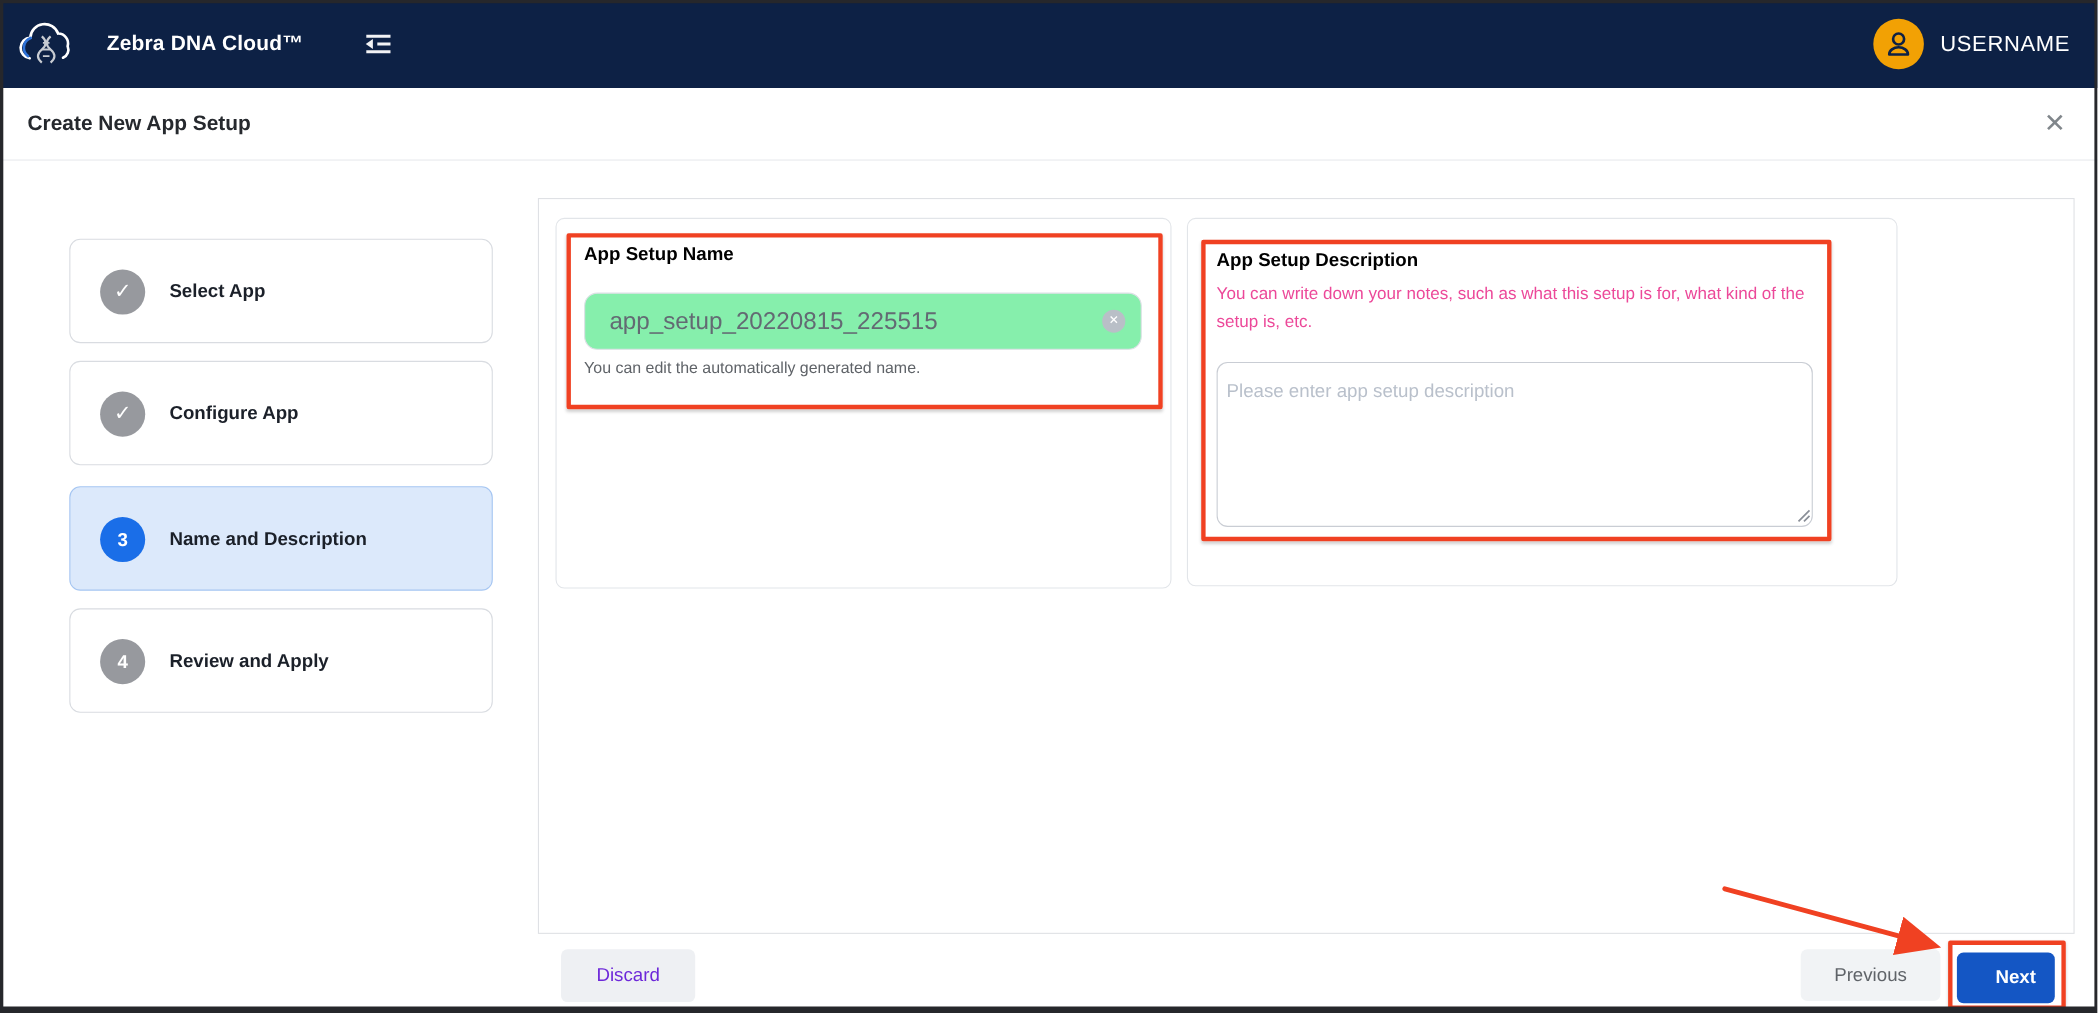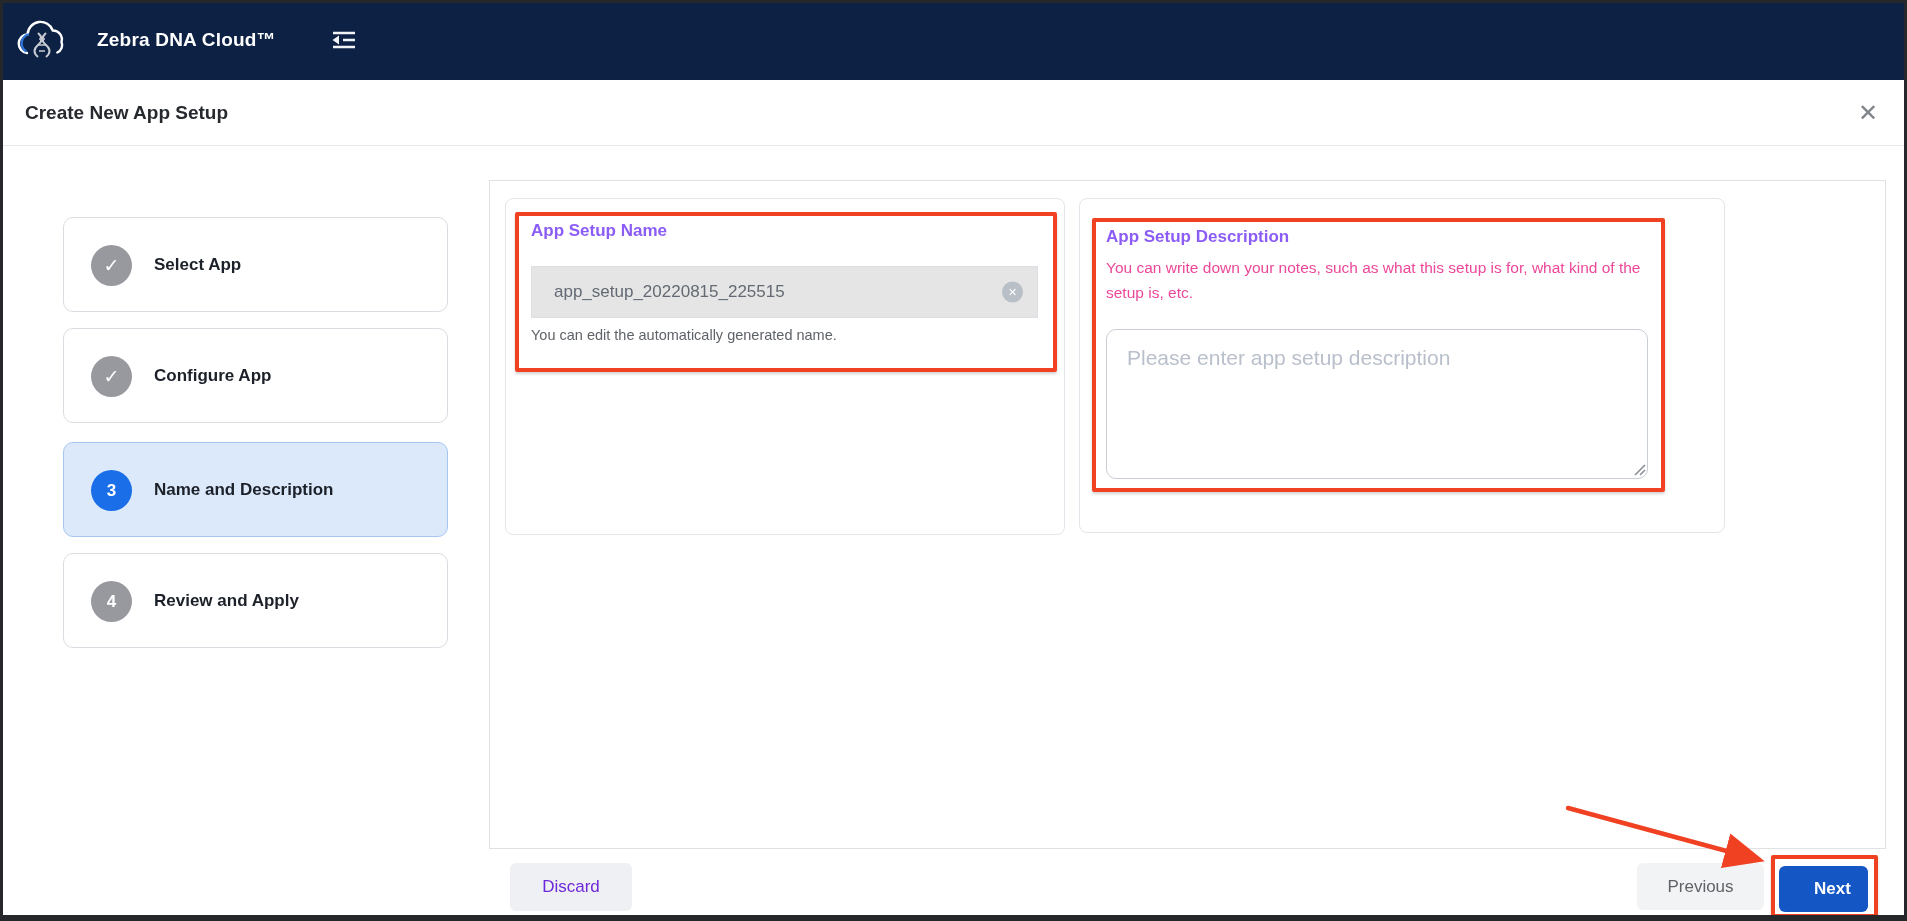--- a/index.html
+++ b/index.html
@@ -28,31 +28,31 @@
   .step-circle.check{font-size:19px;font-weight:700;}
   .step-circle.blue{background:var(--active-step-blue,#1a6ee8);}
   .step-label{margin-left:90px;font-size:17px;font-weight:700;color:#1b2029;}
 
   
   .panel{position:absolute;left:489px;top:180px;width:1397px;height:669px;border:1px solid #dfe1e5;background:#fff;}
 
   .card{position:absolute;background:#fff;border:1px solid #e2e5e9;border-radius:8px;}
   .card-name{left:505px;top:198px;width:560px;height:337px;}
   .card-desc{left:1079px;top:198px;width:646px;height:335px;}
-  .card h2{margin:0;font-size:17px;font-weight:600;color:#8b5cf6;}
+  .card h2{margin:0;font-size:17px;font-weight:600;color:#000000;}
   .card-name h2{position:absolute;left:25px;top:22px;}
   .card-desc h2{position:absolute;left:26px;top:28px;}
 
   .name-input-wrap{position:absolute;left:25px;top:67px;width:507px;height:52px;}
-  .name-input{width:100%;height:100%;border:1px solid #dce0e5;border-radius:0;background:#e5e5e5;padding:0 48px 0 22px;font-size:17px;color:#636a73;outline:none;}
+  .name-input{width:100%;height:100%;border:1px solid #dce0e5;border-radius:12px;background:#86efac;padding:0 48px 0 22px;font-size:22px;color:#636a73;outline:none;}
   .clear-btn{position:absolute;right:15px;top:50%;transform:translateY(-50%);width:21px;height:21px;border-radius:50%;border:none;background:#b9bfc7;color:#fff;font-size:11px;line-height:21px;text-align:center;cursor:pointer;padding:0;}
   .helper-text{position:absolute;left:25px;top:128px;font-size:14.5px;color:#5f6368;}
 
   .desc-hint{position:absolute;left:26px;top:56px;width:548px;font-size:15.5px;line-height:25px;color:#ec4899;}
-  .desc-textarea{position:absolute;left:26px;top:130px;width:542px;height:150px;border:1px solid #c9cdd4;border-radius:10px;resize:none;padding:16px 20px;font-size:21px;color:#444;outline:none;}
+  .desc-textarea{position:absolute;left:26px;top:130px;width:542px;height:150px;border:1px solid #c9cdd4;border-radius:10px;resize:none;padding:16px 8px;font-size:17px;color:#444;outline:none;}
   .desc-textarea::placeholder{color:#b9c0cb;}
   .resize-handle{position:absolute;left:553px;top:263px;cursor:nwse-resize;}
 
   
   .anno-rect{position:absolute;border:4px solid var(--annotation-red,#f04122);border-radius:2px;box-shadow:0 2px 3px rgba(0,0,0,.18);pointer-events:none;z-index:20;}
   .anno-name{left:515px;top:212px;width:542px;height:160px;}
   .anno-desc{left:1092px;top:218px;width:573px;height:274px;}
   .anno-next{left:1771px;top:855px;width:107px;height:63px;z-index:30;}
   .anno-arrow{position:absolute;left:1540px;top:785px;z-index:31;pointer-events:none;}
 
@@ -77,20 +77,29 @@
         <path d="M25 24 h6 M24 30 h8 M25 36 h6" stroke="#c8ccd2" stroke-width="1.6"></path>
       </svg>
     </span>
     <span class="app-title">Zebra DNA Cloud™</span>
     <button class="menu-toggle">
       <svg width="28" height="22" viewBox="0 0 28 22">
         <path d="M3 4 h22 M13 11 h12 M3 18 h22" stroke="#f2f3f5" stroke-width="2.6"></path>
         <polygon points="9,6.5 2.5,11 9,15.5" fill="#f2f3f5"></polygon>
       </svg>
     </button>
+    <div class="nav-right">
+      <span class="avatar">
+        <svg width="30" height="30" viewBox="0 0 30 30">
+          <circle cx="15" cy="10.5" r="5" fill="none" stroke="#0d2145" stroke-width="2.4"></circle>
+          <path d="M6.5 24.5 a8.5 6.5 0 0 1 17 0 z" fill="none" stroke="#0d2145" stroke-width="2.4" stroke-linejoin="round"></path>
+        </svg>
+      </span>
+      <span class="username">USERNAME</span>
+    </div>
   </header>
 
   <section class="titlebar">
     <h1 class="modal-title">Create New App Setup</h1>
     <button class="close-btn">✕</button>
   </section>
 
   <div class="step-card" style="top:217px">
     <span class="step-circle check">✓</span>
     <span class="step-label">Select App</span>

